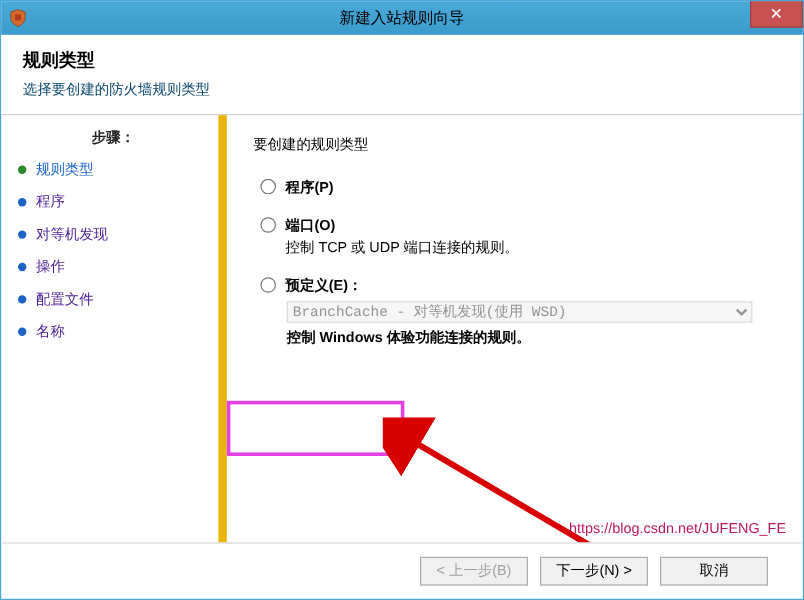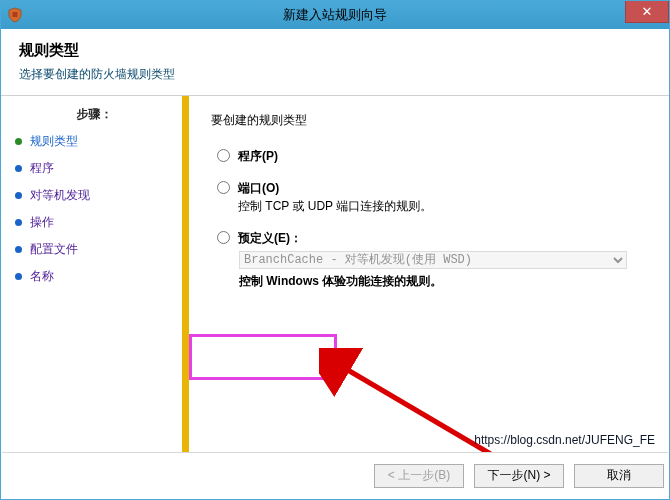--- a/index.html
+++ b/index.html
@@ -125,41 +125,41 @@
   }
 
   .footer {
     position: absolute;
     left: 1px; right: 1px; bottom: 1px;
     height: 46px;
     border-top: 1px solid #d8d8d8;
     display: flex;
     align-items: center;
     justify-content: flex-end;
-    padding-right: 4px;
+    padding-right: 28px;
     gap: 10px;
     background: #fff;
   }
   .footer button {
     min-width: 90px;
     height: 24px;
     background: #f0f0f0;
     border: 1px solid #adadad;
     font-size: 12px;
     font-family: inherit;
     cursor: pointer;
   }
   .footer button:disabled {
     color: #a0a0a0;
     cursor: default;
   }
   .watermark {
     position: absolute;
     right: 14px; bottom: 52px;
-    color: #0f172a;
+    color: #be185d;
     font-size: 12px;
     font-family: Arial, sans-serif;
     pointer-events: none;
   }
 </style>
 </head>
 <body>
 
 <div class="window">
 

